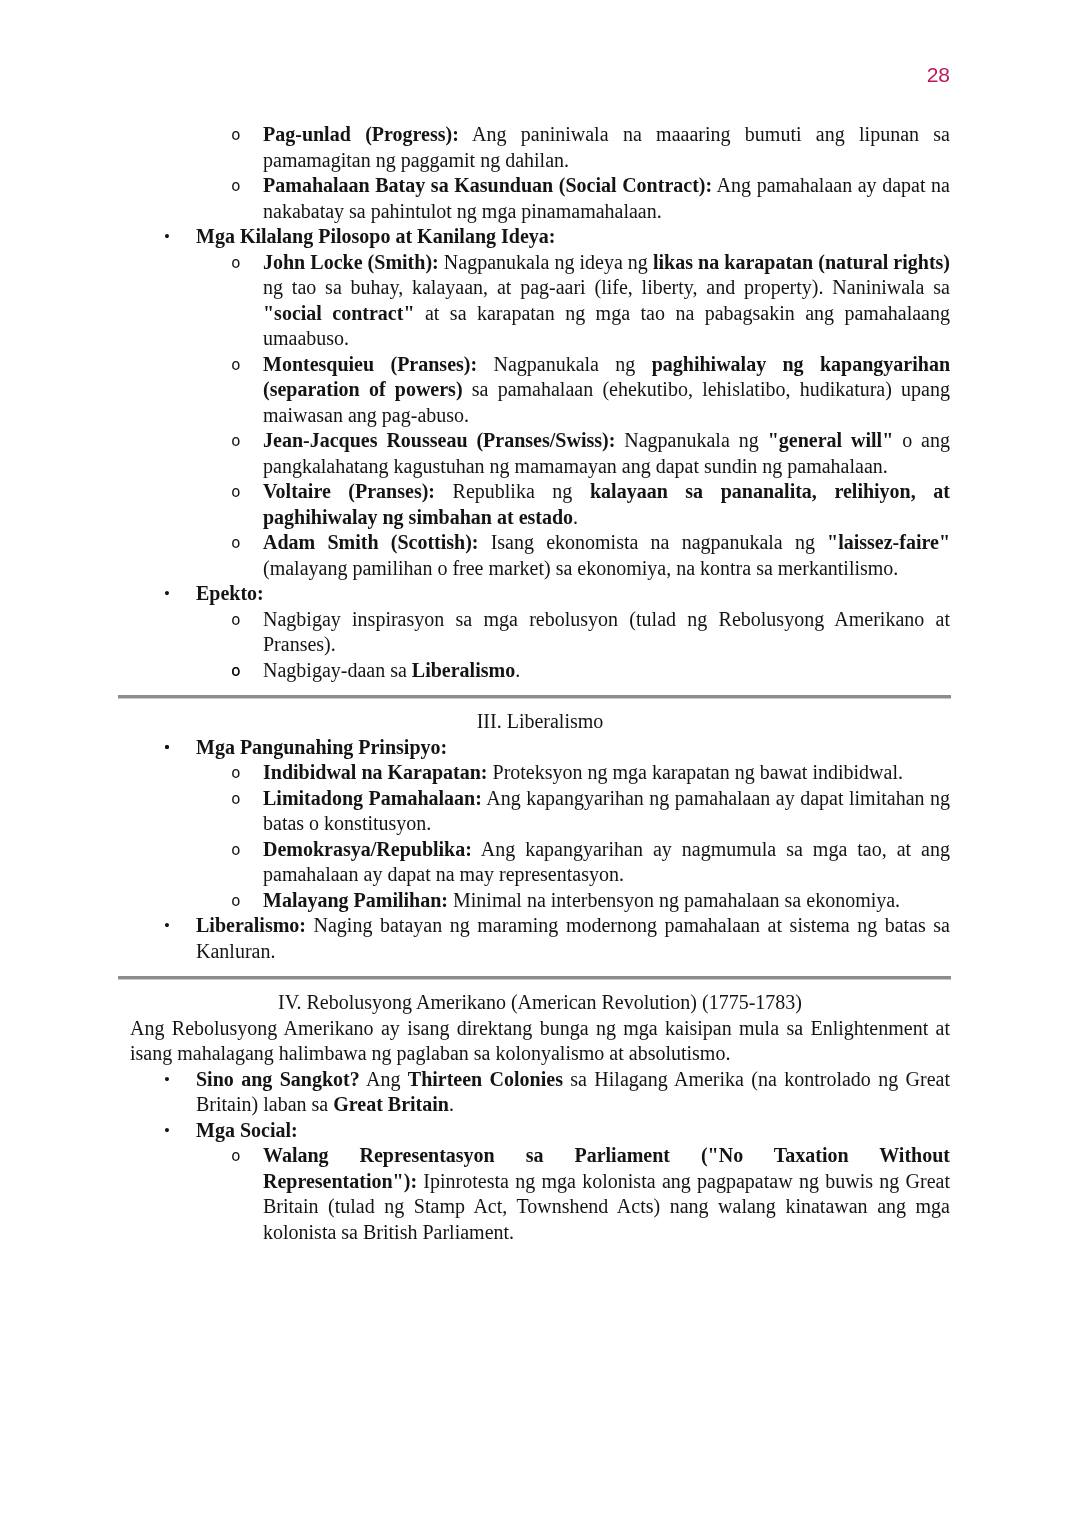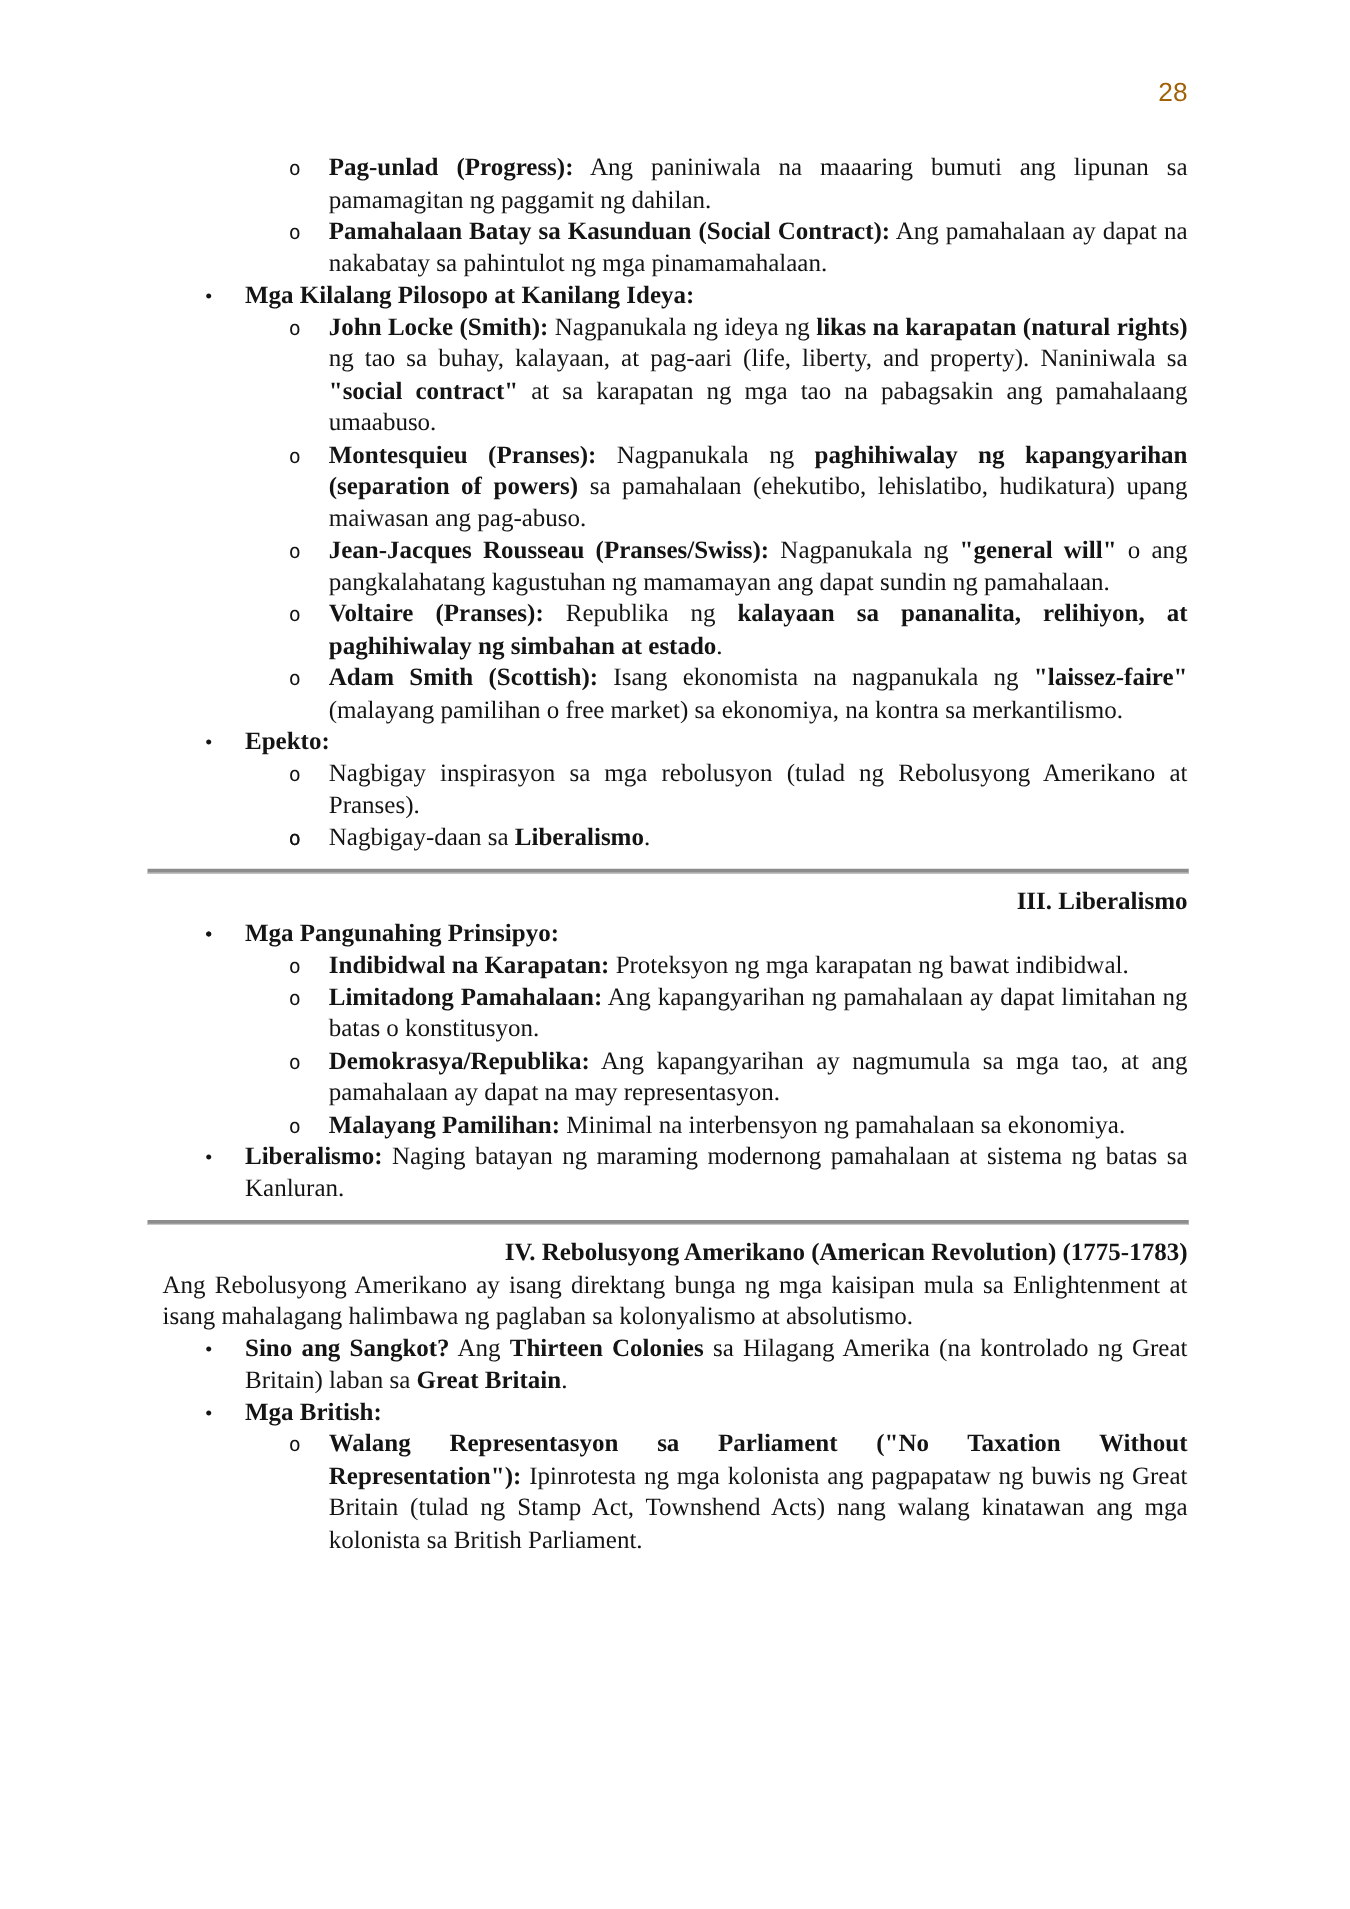--- a/index.html
+++ b/index.html
@@ -12,42 +12,42 @@
     color: #141414;
     overflow: hidden;
   }
   .page-number {
     position: absolute;
     top: 62px;
     right: 130px;
     font-family: "Liberation Sans", sans-serif;
     font-size: 21px;
     line-height: 26px;
-    color: #a16207;
+    color: #be185d;
   }
   .content {
     position: absolute;
     left: 130px;
     top: 122px;
     width: 820px;
     font-size: 20px;
     line-height: 25.5px;
     text-align: justify;
   }
   .item { position: relative; }
   .item.lvl1 { padding-left: 66px; }
   .item.lvl1 > .marker { position: absolute; left: 34px; font-size: 17px; }
   .item.lvl2 { padding-left: 133px; }
   .item.lvl2 > .marker {
     position: absolute;
     left: 101px;
     font-family: "DejaVu Sans Mono", monospace;
     font-size: 16px;
   }
-  .heading { font-weight: bold; text-align: right; }
+  .heading { font-weight: normal; text-align: center; }
   .para {}
   b { font-weight: bold; }
   .rule {
     height: 3px;
     background: #8d8d8d;
     border-bottom: 1px solid #c9c9c9;
     margin: 12px 0 10px -12px;
     width: 833px;
   }
 </style>
@@ -80,17 +80,17 @@
         <div class="item lvl2"><span class="marker">o</span><span class="itx"><b>Limitadong Pamahalaan:</b><span> Ang kapangyarihan ng pamahalaan ay dapat limitahan ng batas o konstitusyon.</span></span></div>
         <div class="item lvl2"><span class="marker">o</span><span class="itx"><b>Demokrasya/Republika:</b><span> Ang kapangyarihan ay nagmumula sa mga tao, at ang pamahalaan ay dapat na may representasyon.</span></span></div>
         <div class="item lvl2"><span class="marker">o</span><span class="itx"><b>Malayang Pamilihan:</b><span> Minimal na interbensyon ng pamahalaan sa ekonomiya.</span></span></div>
         <div class="item lvl1"><span class="marker">•</span><span class="itx"><b>Liberalismo:</b><span> Naging batayan ng maraming modernong pamahalaan at sistema ng batas sa Kanluran.</span></span></div>
       </div>
       <div class="rule"></div>
       <div class="heading">IV. Rebolusyong Amerikano (American Revolution) (1775-1783)</div>
       <div class="para"><span>Ang Rebolusyong Amerikano ay isang direktang bunga ng mga kaisipan mula sa Enlightenment at isang mahalagang halimbawa ng paglaban sa kolonyalismo at absolutismo.</span></div>
       <div class="list">
         <div class="item lvl1"><span class="marker">•</span><span class="itx"><b>Sino ang Sangkot?</b><span> Ang </span><b>Thirteen Colonies</b><span> sa Hilagang Amerika (na kontrolado ng Great Britain) laban sa </span><b>Great Britain</b><span>.</span></span></div>
-        <div class="item lvl1"><span class="marker">•</span><span class="itx"><b>Mga British:</b></span></div>
+        <div class="item lvl1"><span class="marker">•</span><span class="itx"><b>Mga Social:</b></span></div>
         <div class="item lvl2"><span class="marker">o</span><span class="itx"><b>Walang Representasyon sa Parliament ("No Taxation Without Representation"):</b><span> Ipinrotesta ng mga kolonista ang pagpapataw ng buwis ng Great Britain (tulad ng Stamp Act, Townshend Acts) nang walang kinatawan ang mga kolonista sa British Parliament.</span></span></div>
       </div>
     </div>
 </div>
 
 </body></html>

